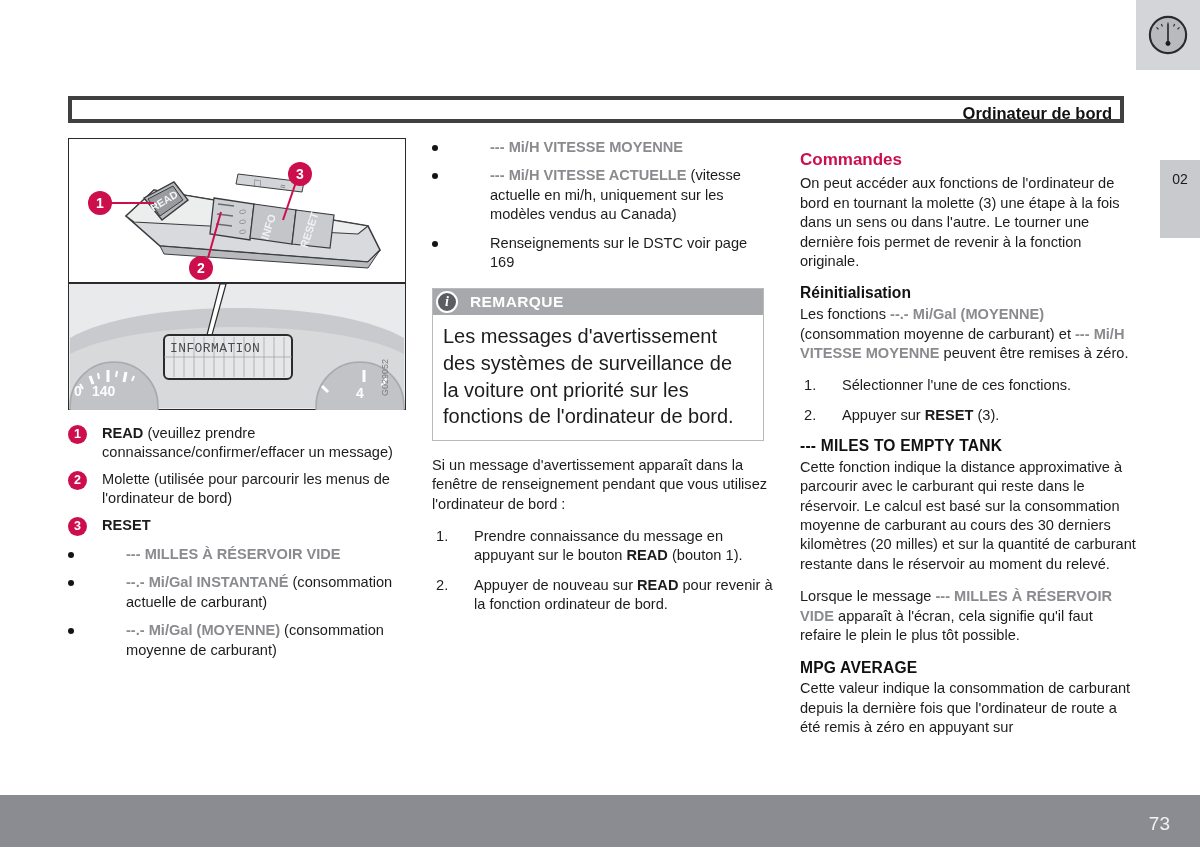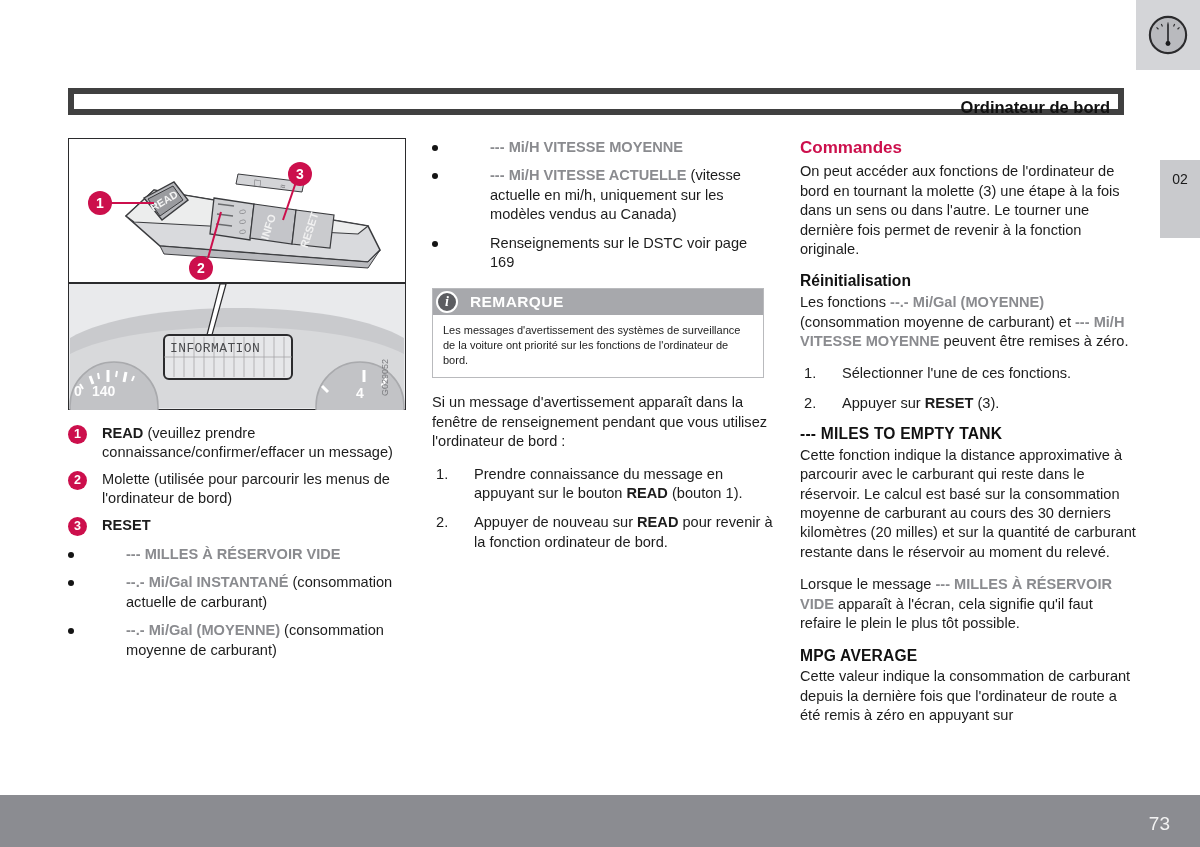--- a/index.html
+++ b/index.html
@@ -24,22 +24,22 @@
   }
   .top-icon-box{
     position:absolute;left:1136px;top:0;width:64px;height:70px;
     background:#d4d5d8;
     display:flex;align-items:center;justify-content:center;
   }
   .gauge{width:42px;height:42px;}
 
   
   .section-rule{
-    position:absolute;left:68px;top:88px;width:1056px;height:27px;
-    border:6px solid #404040;background:#fff;box-sizing:border-box;text-align:right;
+    position:absolute;left:68px;top:96px;width:1056px;height:27px;
+    border:4px solid #404040;background:#fff;box-sizing:border-box;text-align:right;
   }
   .section-rule-title{
     position:absolute;right:8px;top:3px;
     font-size:16.5px;font-weight:bold;color:#111;white-space:nowrap;
   }
 
   
   .side-tab{
     position:absolute;left:1160px;top:160px;width:40px;height:78px;
     background:#c9cacd;
@@ -62,21 +62,21 @@
   .col{position:absolute;top:138px;}
   .col-left{left:68px;width:338px;}
   .col-mid{left:432px;width:342px;}
   .col-right{left:800px;width:338px;}
 
   
   p,li,div{font-size:14.6px;line-height:1.33;color:#1c1c1c;}
   .para{margin:0 0 13px 0;font-size:14.6px;line-height:1.33;color:#1c1c1c;}
   b, .b{font-weight:bold;}
   .grayterm{color:#8a8b8f;font-weight:bold;}
-  .redhead{color:#cc0f4c;font-weight:bold;font-size:17px;margin:0 0 4px 0;line-height:1.2;}
+  .redhead{color:#cc0f4c;font-weight:bold;font-size:17px;margin:12px 0 4px 0;line-height:1.2;}
   .blackhead{color:#111;font-weight:bold;font-size:15.6px;margin:0 0 2px 0;line-height:1.2;}
 
   
   ul.bullets{list-style:none;margin:0 0 11px 0;padding:0;}
   ul.bullets > li{
     position:relative;padding-left:58px;margin-bottom:9px;
     font-size:14.6px;line-height:1.33;
   }
   ul.bullets > li::before{
     content:"";position:absolute;left:0px;top:7px;
@@ -119,21 +119,21 @@
   .note-icon{
     width:22px;height:22px;border-radius:50%;
     background:#5c5d61;border:2px solid #fff;
     color:#fff;font-size:14px;font-weight:bold;font-style:italic;
     display:flex;align-items:center;justify-content:center;
     margin-left:3px;box-sizing:border-box;font-family:"Liberation Serif",serif;
   }
   .note-title{
     color:#fff;font-weight:bold;font-size:15.5px;margin-left:12px;letter-spacing:0.4px;
   }
-  .note-body{padding:8px 10px 10px 10px;font-size:11px;line-height:1.33;color:#1c1c1c;}
+  .note-body{padding:8px 10px 10px 10px;font-size:20px;line-height:1.33;color:#1c1c1c;}
 
   
   .illus{
     position:relative;width:338px;height:272px;margin:0 0 14px 0;
   }
 </style>
 </head>
 <body>
 
 <div class="page">

